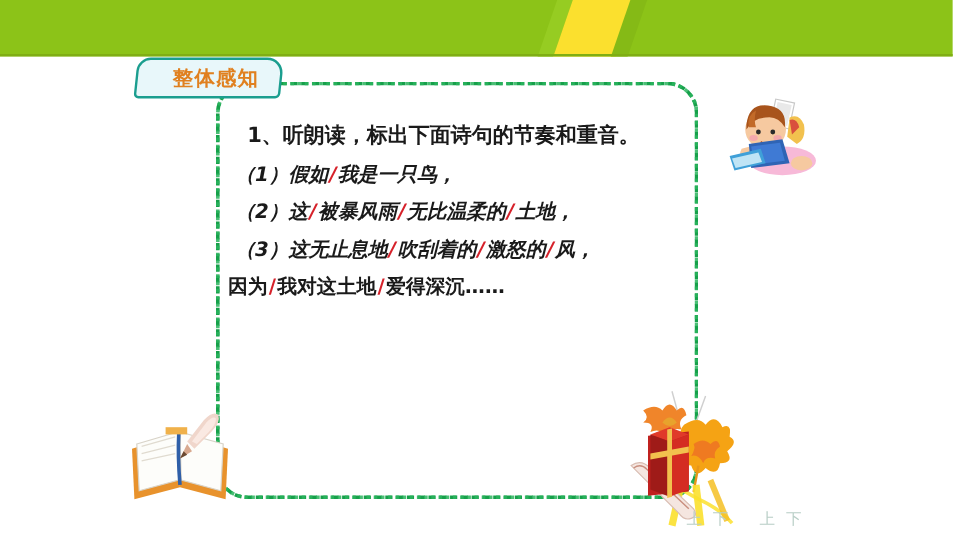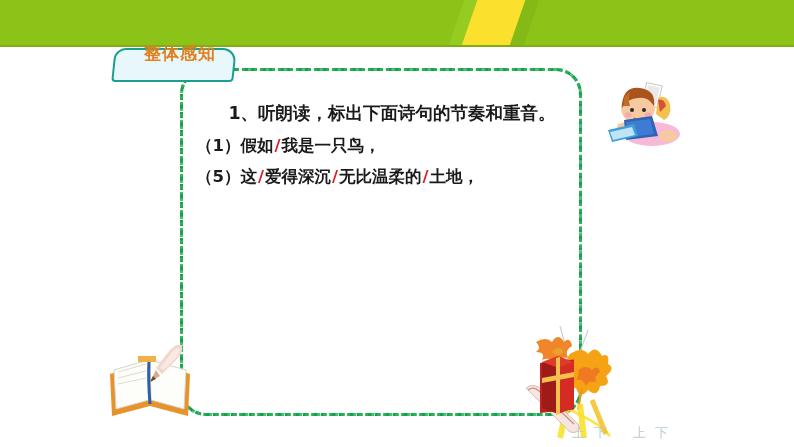--- a/index.html
+++ b/index.html
@@ -94,21 +94,21 @@
     background: #e8f7fa;
     border: 2px solid #1b9e8f;
     border-radius: 11px 14px 4px 4px;
     transform: skewX(-6deg);
     box-sizing: border-box;
     z-index: 5;
   }
   .tab-label {
     position: absolute;
     left: 113px;
-    top: 36px;
+    top: 48px;
     width: 134px;
     height: 34px;
     display: flex;
     align-items: center;
     justify-content: center;
     color: #e0801f;
     font-size: 17px;
     font-weight: bold;
     letter-spacing: 1px;
     z-index: 6;
@@ -127,23 +127,22 @@
     font-weight: bold;
     font-size: 16.5px;
     line-height: 31px;
     white-space: nowrap;
     font-family: "DejaVu Sans", "Liberation Sans", sans-serif;
   }
   .line.title {
     font-size: 17.5px;
     padding-left: 16px;
     line-height: 34px;
-    text-align: center;
-  }
-  .line.indent-1 { padding-left: 6px; }
+  }
+  .line.indent-1 { padding-left: 6px; font-style: italic; }
   .line.indent-2 { padding-left: 18px; }
   .line.indent-0 { padding-left: 0px; }
   .slash {
     color: #d6212a;
     font-weight: bold;
     padding: 0 1px;
   }
 
   
   .deco { position: absolute; }
@@ -184,21 +183,23 @@
 <div class="tab"></div>
 <div class="tab-label">整体感知</div>
 
 <div class="content-box"></div>
 <div class="content-box-dots"></div>
 
 <div class="text-block">
   <div class="line title">1、听朗读，标出下面诗句的节奏和重音。</div>
   <div id="poem-lines">
       <div class="line indent-1"><span>（1）假如</span><span class="slash">/</span><span>我是一只鸟，</span></div>
-      <div class="line indent-1"><span>（5）这</span><span class="slash">/</span><span>爱得深沉</span><span class="slash">/</span><span>无比温柔的</span><span class="slash">/</span><span>土地，</span></div>
+      <div class="line indent-1"><span>（2）这</span><span class="slash">/</span><span>被暴风雨</span><span class="slash">/</span><span>无比温柔的</span><span class="slash">/</span><span>土地，</span></div>
+      <div class="line indent-1"><span>（3）这无止息地</span><span class="slash">/</span><span>吹刮着的</span><span class="slash">/</span><span>激怒的</span><span class="slash">/</span><span>风，</span></div>
+      <div class="line indent-0"><span>因为</span><span class="slash">/</span><span>我对这土地</span><span class="slash">/</span><span>爱得深沉……</span></div>
     </div>
 </div>
 
 <svg class="deco kid-reading" viewBox="0 0 84 76">
   <ellipse cx="52" cy="60" rx="28" ry="12" fill="#f7b9d8"></ellipse>
   <path d="M22 62 Q14 58 18 50 L40 44 L48 62 Z" fill="#f6c9a0"></path>
   <rect x="44" y="10" width="16" height="22" fill="#ffffff" stroke="#c8c8c8" stroke-width="1" transform="rotate(12 52 21)"></rect>
   <rect x="46" y="12" width="12" height="18" fill="#e9e9e9" transform="rotate(12 52 21)"></rect>
   <path d="M58 24 Q66 20 70 30 Q72 42 64 46 L56 40 Z" fill="#f2c14e"></path>
   <path d="M58 26 Q64 24 66 32 L60 38 Z" fill="#d94f3d"></path>

